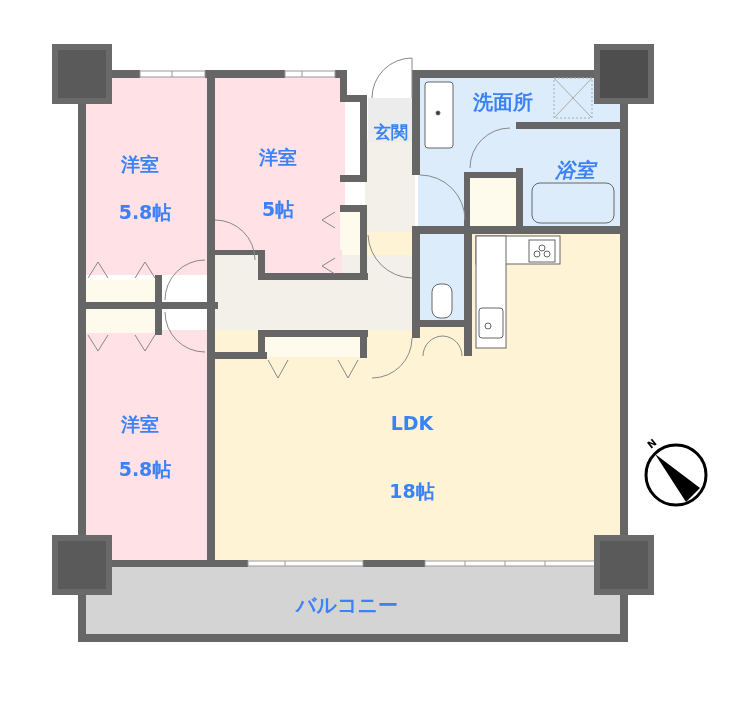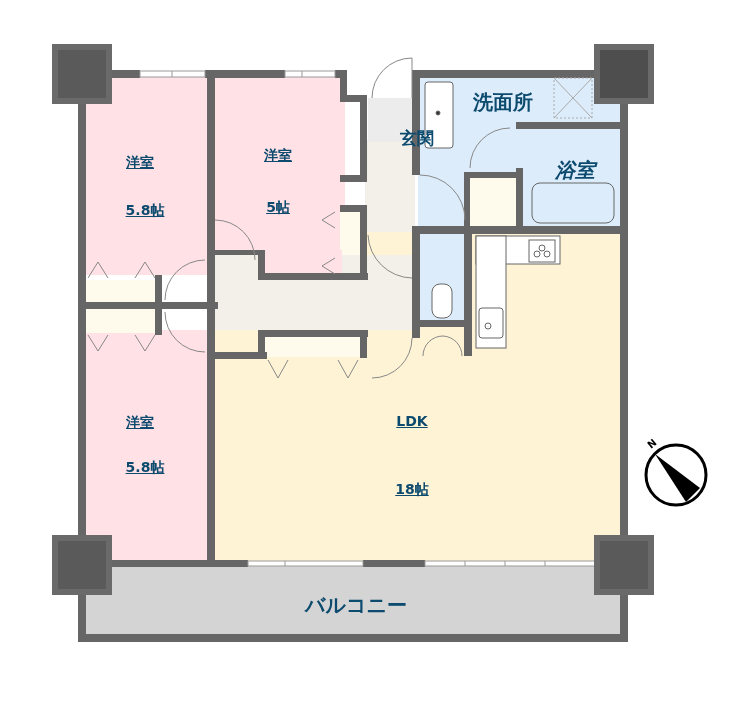--- a/index.html
+++ b/index.html
@@ -1,19 +1,19 @@
 <!DOCTYPE html>
 <html><head>
 <meta charset="utf-8">
 <style>
   html, body { margin:0; padding:0; background:#ffffff; }
   body { width:734px; height:703px; overflow:hidden; position:relative; font-family:"DejaVu Sans", sans-serif; }
   #plan { position:absolute; left:0; top:0; width:734px; height:703px; }
-  .lbl { position:absolute; color:#0c4a6e; font-weight:bold; font-family:"DejaVu Sans", sans-serif; text-align:center; line-height:1; white-space:nowrap; }
-  .lbl.big { font-size:14px;text-decoration:underline; }
+  .lbl { position:absolute; color:#3b82f6; font-weight:bold; font-family:"DejaVu Sans", sans-serif; text-align:center; line-height:1; white-space:nowrap; }
+  .lbl.big { font-size:19px; }
   .lbl.mid { font-size:20px; }
   .lbl.small { font-size:17px; }
 </style>
 </head>
 <body>
 
 <svg id="plan" viewBox="0 0 734 703" xmlns="http://www.w3.org/2000/svg">
 
   <g>
     <rect x="80" y="565" width="548" height="75" fill="#d4d4d4"></rect>
@@ -167,16 +167,16 @@
 
 <div class="lbl big" style="left:238px; top:148px; width:80px;">洋室</div>
 <div class="lbl big" style="left:238px; top:200px; width:80px;">5帖</div>
 
 <div class="lbl big" style="left:100px; top:415px; width:80px;">洋室</div>
 <div class="lbl big" style="left:100px; top:460px; width:90px;">5.8帖</div>
 
 <div class="lbl big" style="left:372px; top:414px; width:80px;">LDK</div>
 <div class="lbl big" style="left:372px; top:482px; width:80px;text-align:center;">18帖</div>
 
-<div class="lbl small" style="left:368px; top:130px; width:46px;padding-left:26px;">玄関</div>
+<div class="lbl small" style="left:368px; top:124px; width:46px;">玄関</div>
 <div class="lbl mid" style="left:458px; top:92px; width:90px;">洗面所</div>
 <div class="lbl mid" style="left:540px; top:160px; width:70px;font-style:italic;">浴室</div>
-<div class="lbl mid" style="left:281px; top:595px; width:150px;">バルコニー</div>
+<div class="lbl mid" style="left:272px; top:595px; width:150px;">バルコニー</div>
 
 </body></html>

